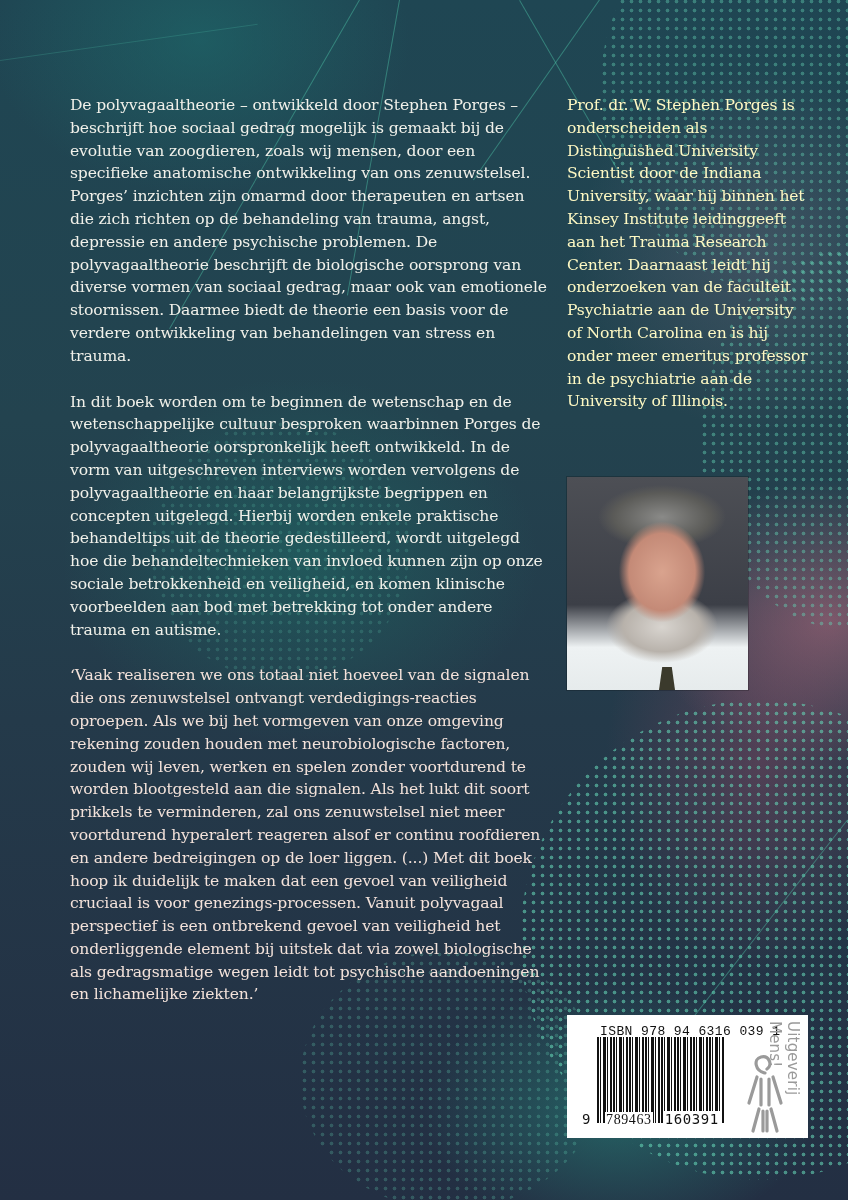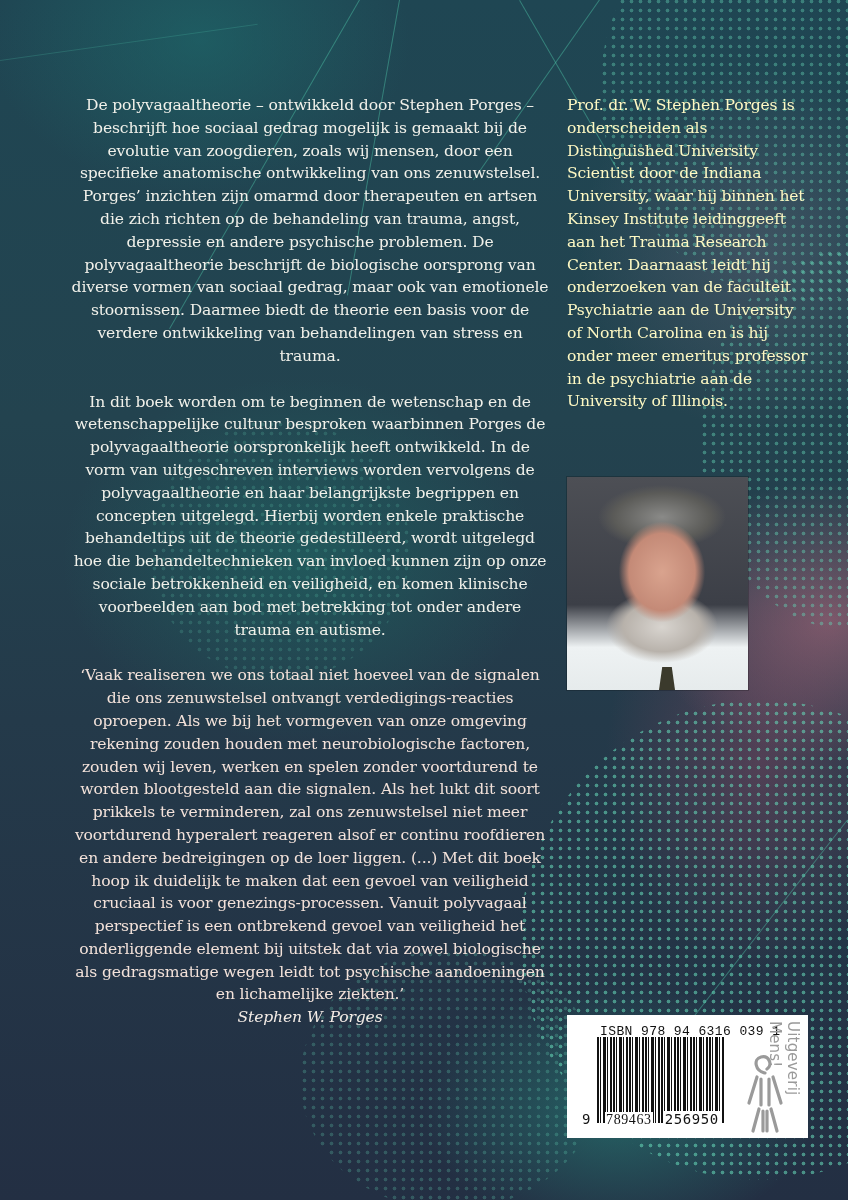--- a/index.html
+++ b/index.html
@@ -25,21 +25,21 @@
     background-size: 9px 9px;
   }
   .line {
     position:absolute; height:1px; background:rgba(80,200,170,0.45); transform-origin:0 0;
   }
   .col-left {
     position:absolute; left:70px; top:94px; width:480px;
     font-size:15.6px; line-height:22.8px; color:#f1f1ea;
     letter-spacing:-0.15px;
   }
-  .col-left p { margin:0 0 23px 0;text-align:center; }
+  .col-left p { margin:0 0 23px 0; }
   .quote { color:#f3e2da; }
   .quote .author { font-style:italic; color:#f4ece6; display:block; }
   .col-right {
     position:absolute; left:567px; top:94px; width:245px;
     font-size:15.6px; line-height:22.8px; color:#fef9c3;
     letter-spacing:-0.2px;
   }
   .photo {
     position:absolute; left:567px; top:477px; width:181px; height:213px;
     background:
@@ -98,39 +98,38 @@
   <div class="line" style="left:600px;top:0;width:220px;transform:rotate(125deg);"></div>
   <div class="line" style="left:0;top:60px;width:260px;transform:rotate(-8deg);opacity:0.5;"></div>
   <div class="line" style="left:848px;top:820px;width:380px;transform:rotate(128deg);"></div>
 </div>
 
 <div class="col-left">
   <p>De polyvagaaltheorie – ontwikkeld door Stephen Porges – beschrijft hoe sociaal gedrag mogelijk is gemaakt bij de evolutie van zoogdieren, zoals wij mensen, door een specifieke anatomische ontwikkeling van ons zenuwstelsel. Porges’ inzichten zijn omarmd door therapeuten en artsen die zich richten op de behandeling van trauma, angst, depressie en andere psychische problemen. De polyvagaaltheorie beschrijft de biologische oorsprong van diverse vormen van sociaal gedrag, maar ook van emotionele stoornissen. Daarmee biedt de theorie een basis voor de verdere ontwikkeling van behandelingen van stress en trauma.</p>
   <p>In dit boek worden om te beginnen de wetenschap en de wetenschappelijke cultuur besproken waarbinnen Porges de polyvagaaltheorie oorspronkelijk heeft ontwikkeld. In de vorm van uitgeschreven interviews worden vervolgens de polyvagaaltheorie en haar belangrijkste begrippen en concepten uitgelegd. Hierbij worden enkele praktische behandeltips uit de theorie gedestilleerd, wordt uitgelegd hoe die behandeltechnieken van invloed kunnen zijn op onze sociale betrokkenheid en veiligheid, en komen klinische voorbeelden aan bod met betrekking tot onder andere trauma en autisme.</p>
   <p class="quote" style="margin-bottom:16px;">
     <span>‘Vaak realiseren we ons totaal niet hoeveel van de signalen die ons zenuwstelsel ontvangt verdedigings-reacties oproepen. Als we bij het vormgeven van onze omgeving rekening zouden houden met neurobiologische factoren, zouden wij leven, werken en spelen zonder voortdurend te worden blootgesteld aan die signalen. Als het lukt dit soort prikkels te verminderen, zal ons zenuwstelsel niet meer voortdurend hyperalert reageren alsof er continu roofdieren en andere bedreigingen op de loer liggen. (...) Met dit boek hoop ik duidelijk te maken dat een gevoel van veiligheid cruciaal is voor genezings-processen. Vanuit polyvagaal perspectief is een ontbrekend gevoel van veiligheid het onderliggende element bij uitstek dat via zowel biologische als gedragsmatige wegen leidt tot psychische aandoeningen en lichamelijke ziekten.’</span>
-    <span class="author">Stephen W. Porges</span>
   </p>
 </div>
 
 <div class="col-right">
   <div>Prof. dr. W. Stephen Porges is onderscheiden als Distinguished University Scientist door de Indiana University, waar hij binnen het Kinsey Institute leidinggeeft aan het Trauma Research Center. Daarnaast leidt hij onderzoeken van de faculteit Psychiatrie aan de University of North Carolina en is hij onder meer emeritus professor in de psychiatrie aan de University of Illinois.</div>
 </div>
 
 <div class="photo" title="Portrait of Stephen W. Porges">
   <div class="tie"></div>
 </div>
 
 <div class="isbn-box">
   <div class="isbn-top">ISBN 978 94 6316 039 1</div>
   <div class="barcode"></div>
   <div class="isbn-bottom">
     <span>9</span>
     <span style="margin-left:4px;font-family:Liberation Serif, serif;">789463</span>
-    <span style="margin-left:2px;">256950</span>
+    <span style="margin-left:2px;">160391</span>
   </div>
   <svg class="logo" viewBox="0 0 40 80">
     <g fill="none" stroke="#9a9a9a" stroke-width="3.2" stroke-linecap="round">
       <path d="M20 20 C10 18 8 6 16 4 C24 2 28 12 22 16"></path>
       <path d="M12 24 L4 50"></path>
       <path d="M28 24 L36 50"></path>
       <path d="M16 26 L16 52"></path>
       <path d="M24 26 L24 52"></path>
       <path d="M14 56 L8 78"></path>
       <path d="M26 56 L32 78"></path>

